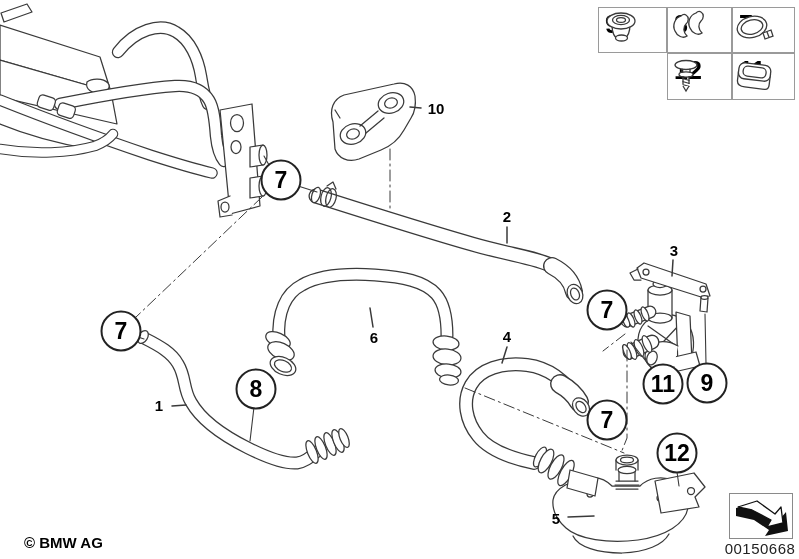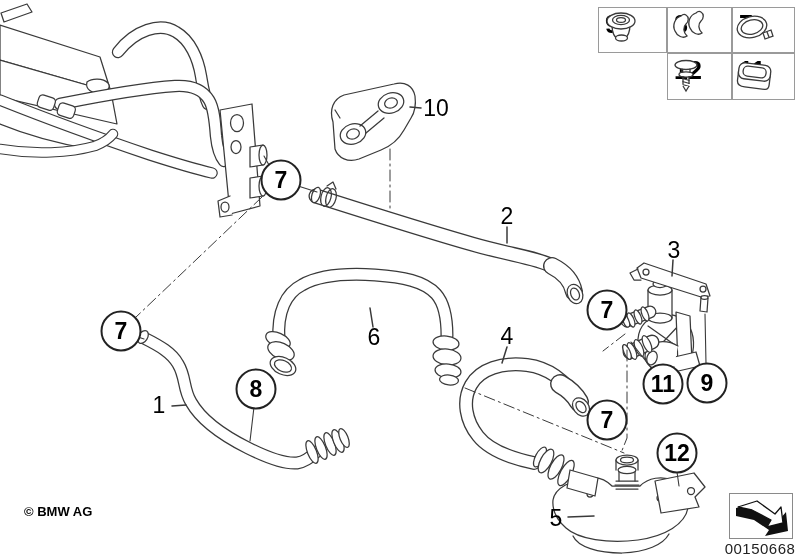--- a/index.html
+++ b/index.html
@@ -3,33 +3,33 @@
 <meta charset="utf-8">
 <style>
   html,body{margin:0;padding:0;background:#fff;}
   .stage{
     position:relative;width:799px;height:559px;background:#fff;overflow:hidden;
     font-family:"Liberation Sans", sans-serif;color:#000;
   }
   .stage svg{position:absolute;left:0;top:0;}
   .callout-plain{
     position:absolute;transform:translate(-50%,-50%);
-    font-weight:normal;font-size:23px;line-height:1;letter-spacing:0;
+    font-weight:bold;font-size:15px;line-height:1;letter-spacing:0;
   }
   .callout-circle{
     position:absolute;transform:translate(-50%,-50%);
     width:37px;height:37px;border:2.2px solid #222;border-radius:50%;
     background:#fff;display:flex;align-items:center;justify-content:center;
     font-weight:bold;font-size:23px;line-height:1;
   }
   .legend-cell{position:absolute;border:1px solid #9a9a9a;background:#fff;box-sizing:border-box;}
   .legend-num{position:absolute;left:6px;top:1px;font-weight:bold;font-size:25px;line-height:1.2;}
   .legend-icon{position:absolute;right:1px;top:2px;}
   .legend-icon.low{top:4px;}
-  .copyright{position:absolute;left:24px;top:504px;font-size:13px;font-weight:600;}
+  .copyright{position:absolute;left:24px;top:534px;font-size:15px;font-weight:600;}
   .stamp-box{position:absolute;left:729px;top:493px;width:64px;height:46px;border:1.5px solid #8a8a8a;box-sizing:border-box;background:#fff;}
   .diagram-code{position:absolute;left:718px;top:540px;width:84px;text-align:center;font-size:15px;color:#222;letter-spacing:0.5px;}
 </style>
 </head>
 <body>
 
 <div class="stage">
 
   <svg width="799" height="559" viewBox="0 0 799 559">
     <g stroke="#3a3a3a" stroke-width="1.25" fill="none" stroke-linejoin="round" stroke-linecap="round">

